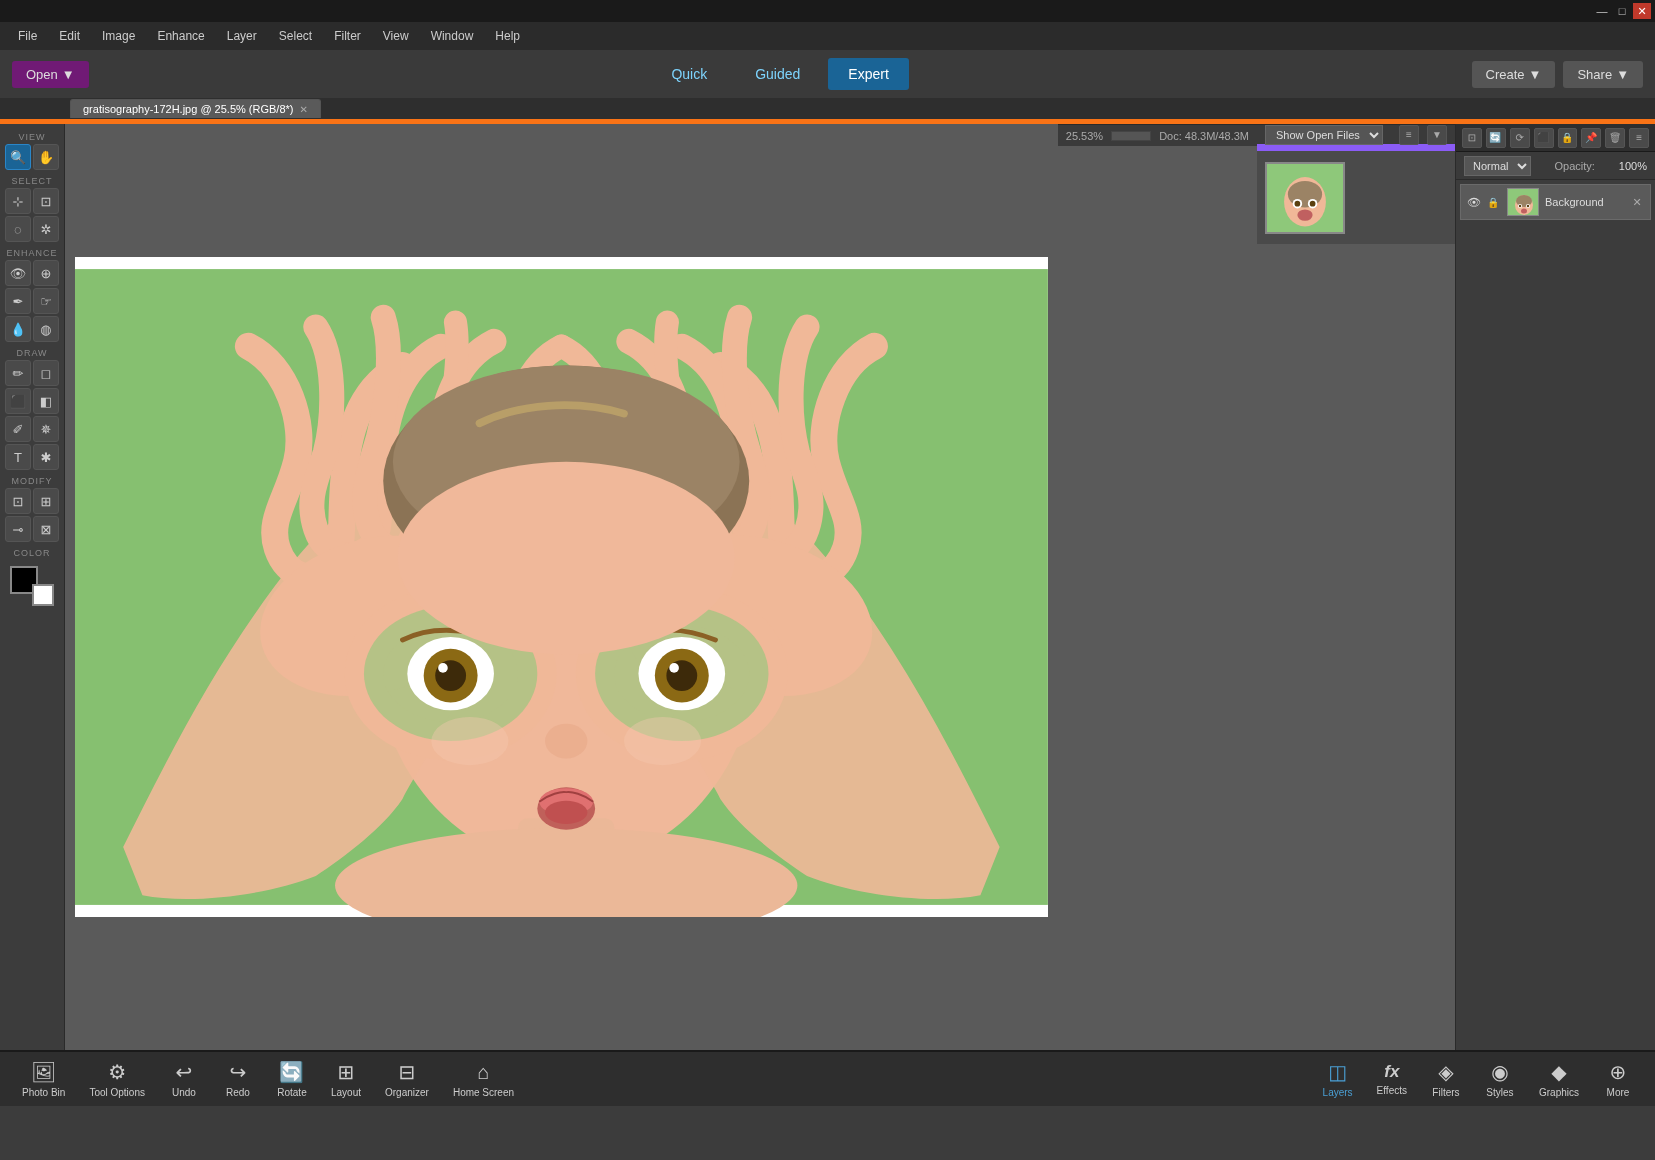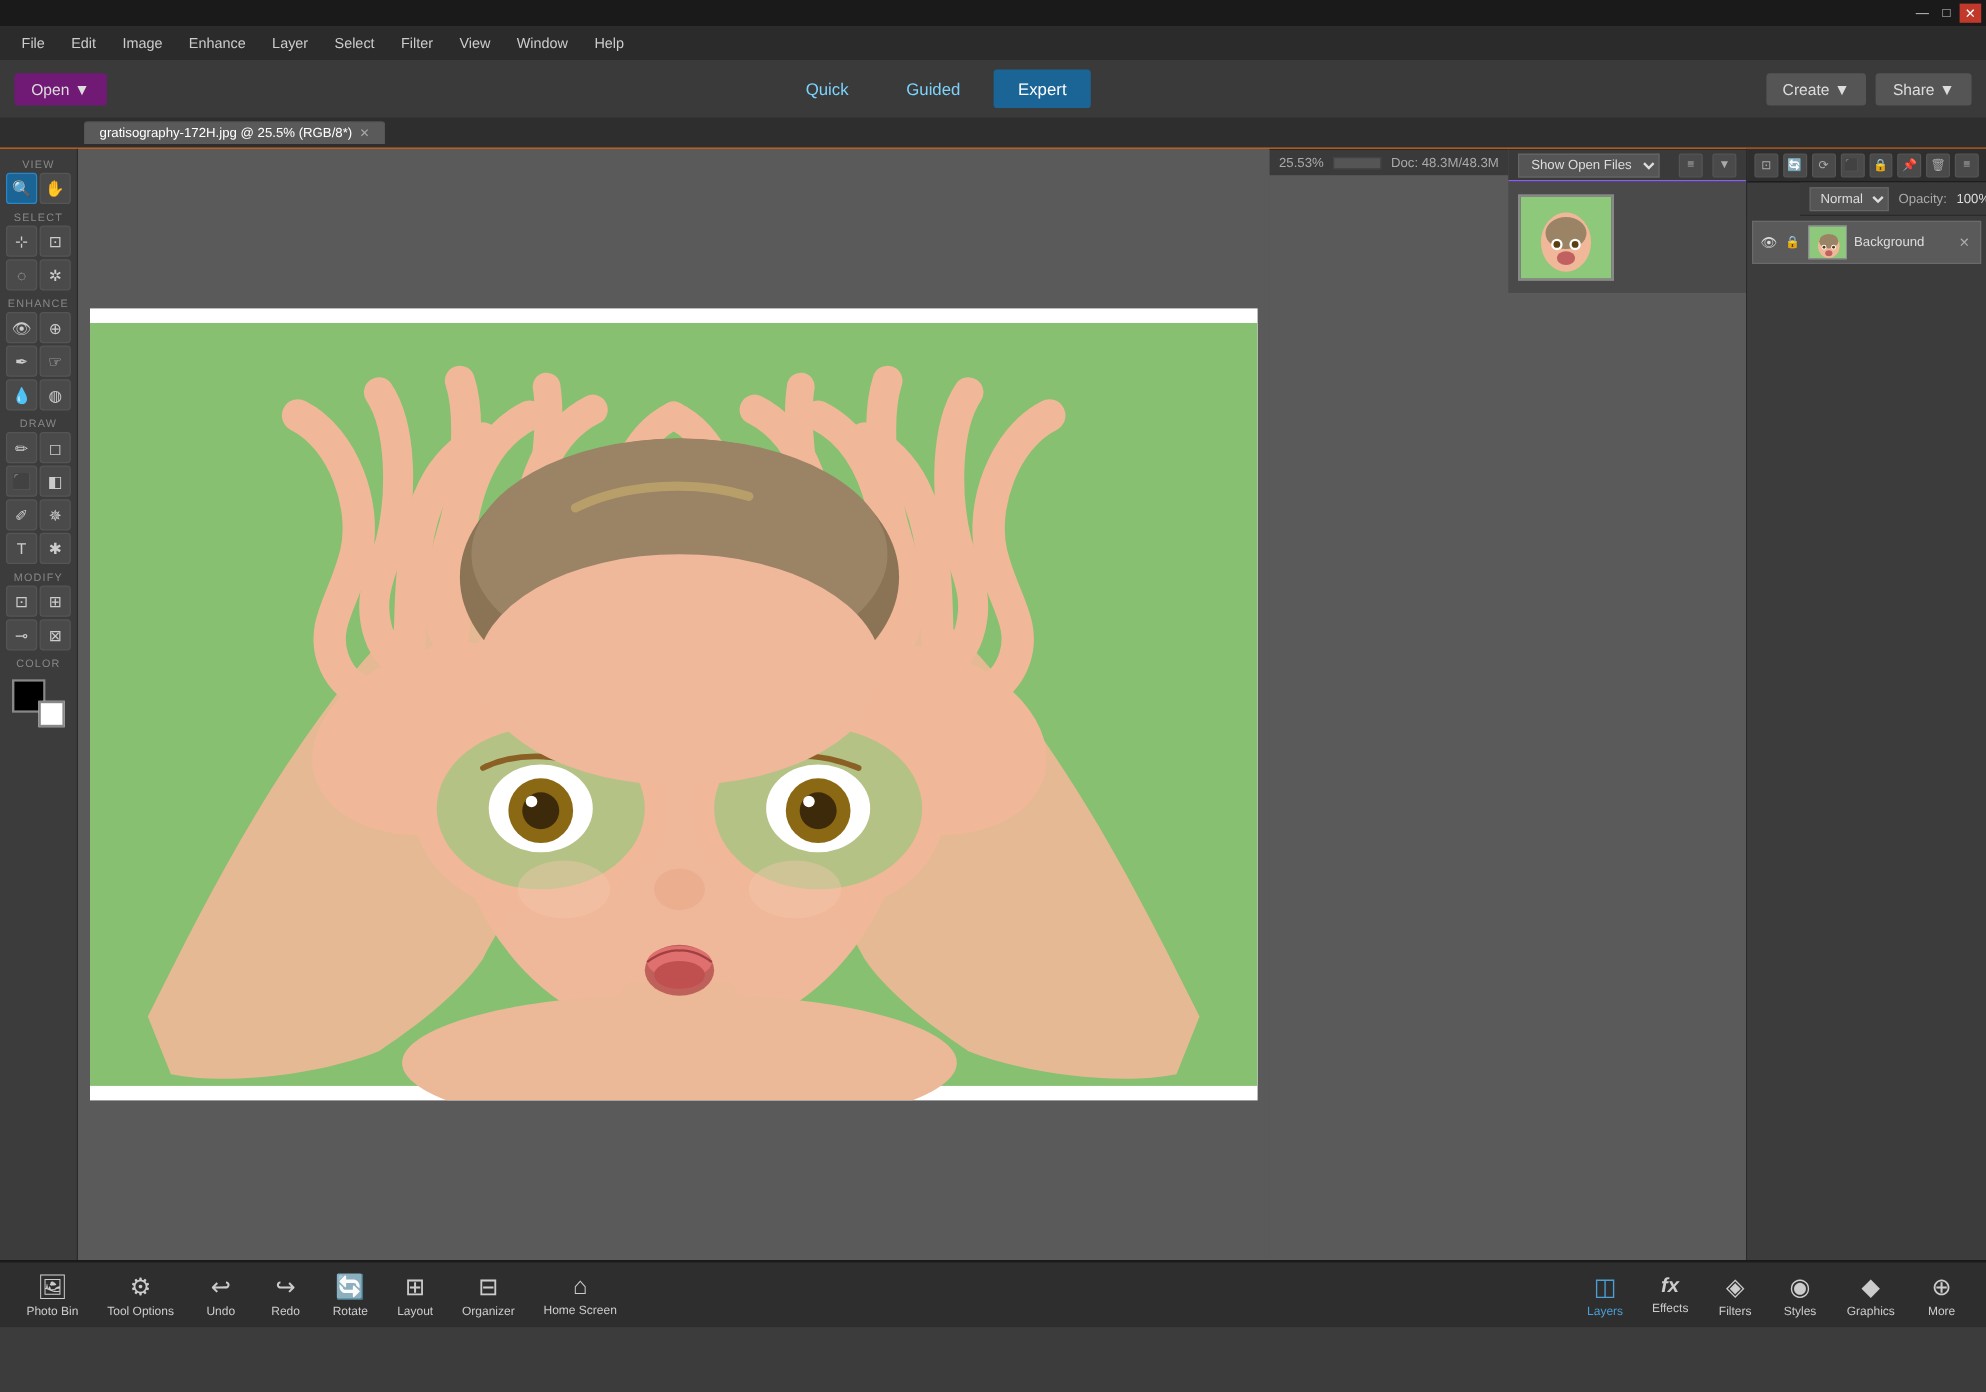--- a/index.html
+++ b/index.html
@@ -17,21 +17,21 @@
     
     #topbar { width: 100%; height: 48px; background: #3a3a3a; display: flex; align-items: center; padding: 0 12px; gap: 8px; }
     .open-btn { background: #701a75; border: none; color: #ddd; padding: 6px 14px; cursor: pointer; font-size: 13px; display: flex; align-items: center; gap: 4px; border-radius: 3px; }
     .top-spacer { flex: 1; }
     .mode-btn { background: transparent; border: none; color: #7dd3fc; padding: 8px 20px; cursor: pointer; font-size: 14px; border-radius: 3px; }
     .mode-btn.active { background: #1a6496; color: white; }
     .create-btn { background: #555; border: none; color: #ddd; padding: 6px 14px; cursor: pointer; font-size: 13px; border-radius: 3px; display: flex; align-items: center; gap: 4px; }
     .share-btn { background: #555; border: none; color: #ddd; padding: 6px 14px; cursor: pointer; font-size: 13px; border-radius: 3px; display: flex; align-items: center; gap: 4px; }
 
     
-    #tabbar { width: 100%; height: 26px; background: #2e2e2e; display: flex; align-items: center; padding: 0 70px 0 70px; border-bottom: 1px solid #f97316; }
+    #tabbar { width: 100%; height: 26px; background: #2e2e2e; display: flex; align-items: center; padding: 0 70px 0 70px; border-bottom: 5px solid #f97316; }
     .tab { background: #4a4a4a; border: 1px solid #555; border-bottom: none; padding: 3px 12px; font-size: 11px; color: #ddd; display: flex; align-items: center; gap: 6px; cursor: pointer; border-radius: 3px 3px 0 0; }
     .tab.active { background: #5a5a5a; color: white; }
     .tab-close { font-size: 10px; cursor: pointer; color: #aaa; }
 
     
     #main { display: flex; width: 100%; height: calc(1160px - 22px - 28px - 48px - 26px - 110px); }
 
     
     #toolbar { width: 65px; background: #3c3c3c; border-right: 1px solid #2a2a2a; display: flex; flex-direction: column; padding: 4px; overflow: hidden; }
     .tool-section-label { font-size: 9px; color: #888; text-align: center; margin: 4px 0 2px; letter-spacing: 1px; text-transform: uppercase; }
@@ -44,32 +44,32 @@
 
     
     #canvas-area { flex: 1; background: #5a5a5a; display: flex; flex-direction: row; overflow: hidden; }
     #canvas-wrapper { flex: 1; display: flex; align-items: center; justify-content: center; overflow: hidden; background: #5a5a5a; padding: 10px; }
     #canvas { width: 1010px; height: 660px; background: #fff; position: relative; overflow: hidden; }
     #canvas-status { height: 22px; background: #3a3a3a; border-top: 1px solid #2a2a2a; display: flex; align-items: center; padding: 0 8px; font-size: 11px; color: #aaa; gap: 8px; }
     #status-bar-progress { width: 40px; height: 10px; background: #555; border: 1px solid #444; }
 
     
     #photo-bin { height: 120px; background: #4a4a4a; border-top: 1px solid #2a2a2a; display: flex; flex-direction: column; }
-    #photo-bin-toolbar { height: 26px; background: #3a3a3a; display: flex; align-items: center; padding: 0 8px; gap: 8px; border-bottom: 1px solid #8b5cf6; }
+    #photo-bin-toolbar { height: 26px; background: #3a3a3a; display: flex; align-items: center; padding: 0 8px; gap: 8px; border-bottom: 7px solid #8b5cf6; }
     #photo-bin-content { flex: 1; display: flex; align-items: center; padding: 8px; gap: 8px; }
     .photo-thumb { width: 80px; height: 72px; background: #666; border: 2px solid #888; cursor: pointer; overflow: hidden; display: flex; align-items: center; justify-content: center; }
     .show-open-select { background: #555; border: 1px solid #666; color: #ddd; font-size: 11px; padding: 2px 6px; cursor: pointer; }
 
     
     #right-panel { width: 200px; background: #3c3c3c; border-left: 1px solid #2a2a2a; display: flex; flex-direction: column; }
     #panel-toolbar { height: 28px; background: #2e2e2e; display: flex; align-items: center; justify-content: flex-end; padding: 0 6px; gap: 4px; border-bottom: 1px solid #1a1a1a; }
     .panel-icon-btn { width: 20px; height: 20px; background: #4a4a4a; border: 1px solid #555; cursor: pointer; display: flex; align-items: center; justify-content: center; font-size: 10px; color: #aaa; border-radius: 2px; }
 
     
-    #blend-bar { height: 28px; background: #3a3a3a; display: flex; align-items: center; padding: 0 8px; gap: 8px; border-bottom: 1px solid #2a2a2a; font-size: 11px; margin-left: 44px; }
+    #blend-bar { height: 28px; background: #3a3a3a; display: flex; align-items: center; padding: 0 8px; gap: 24px; border-bottom: 1px solid #2a2a2a; font-size: 11px; }
     .blend-select { background: #555; border: 1px solid #666; color: #ddd; font-size: 11px; padding: 2px 4px; width: 90px; }
     .opacity-label { color: #aaa; }
     .opacity-value { color: #ddd; }
 
     
     #layers-content { flex: 1; background: #3c3c3c; padding: 4px; }
     .layer-item { display: flex; align-items: center; background: #5a5a5a; border: 1px solid #6a6a6a; padding: 3px 6px; gap: 6px; cursor: pointer; }
     .layer-visibility { width: 14px; height: 14px; display: flex; align-items: center; justify-content: center; font-size: 11px; cursor: pointer; }
     .layer-lock { width: 14px; height: 14px; display: flex; align-items: center; justify-content: center; font-size: 10px; }
     .layer-thumb { width: 32px; height: 28px; background: #aad4aa; border: 1px solid #888; overflow: hidden; }

